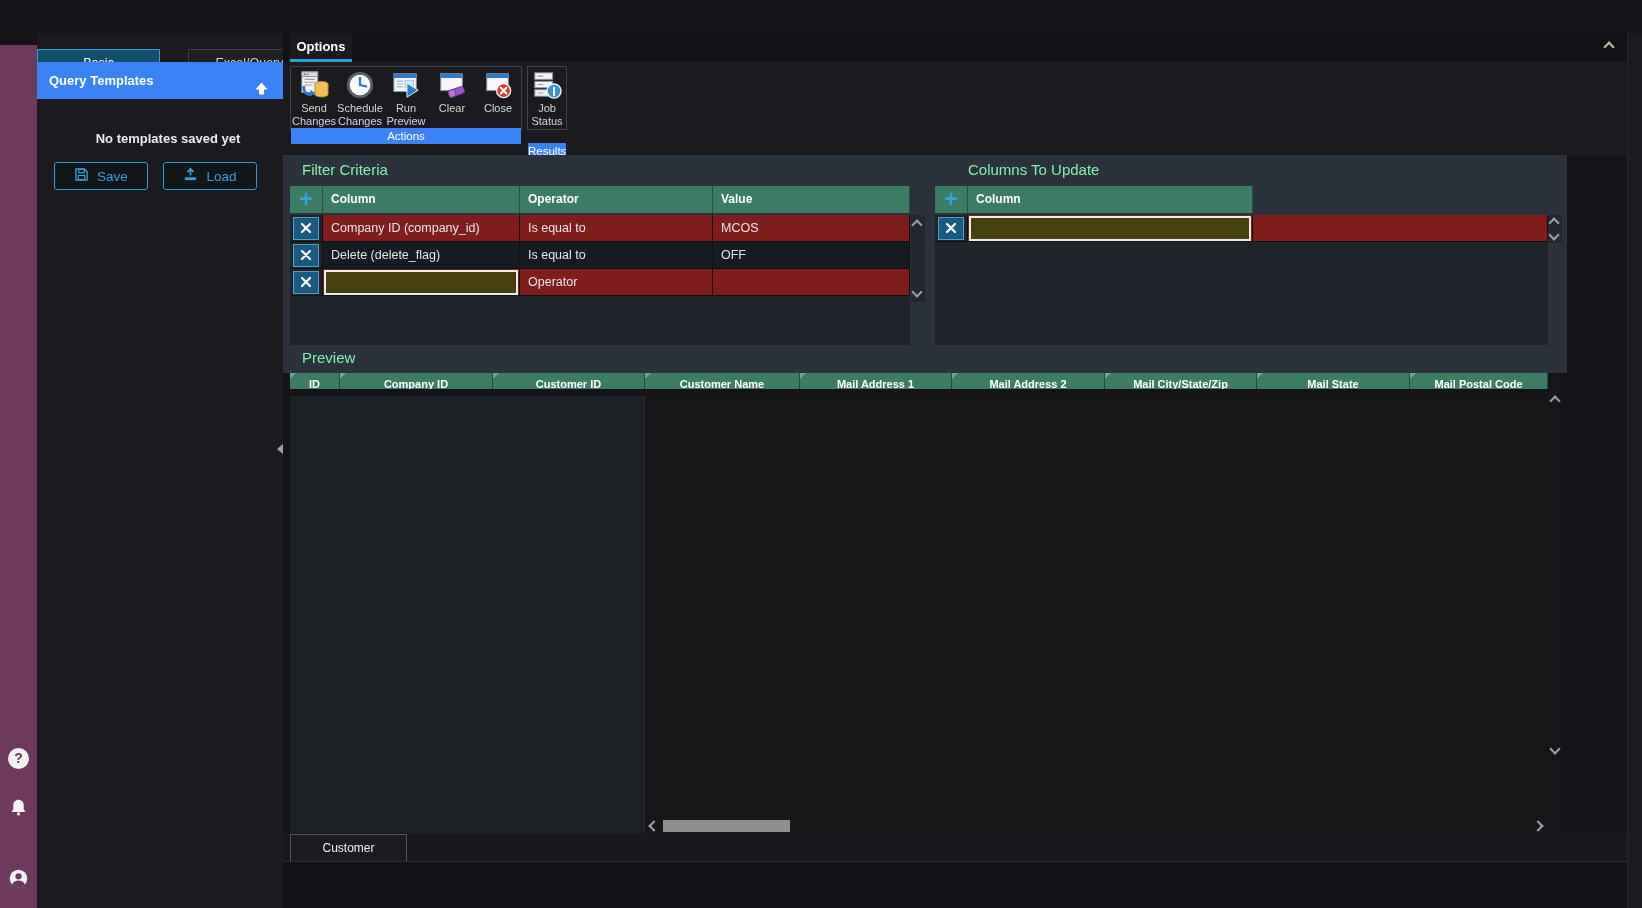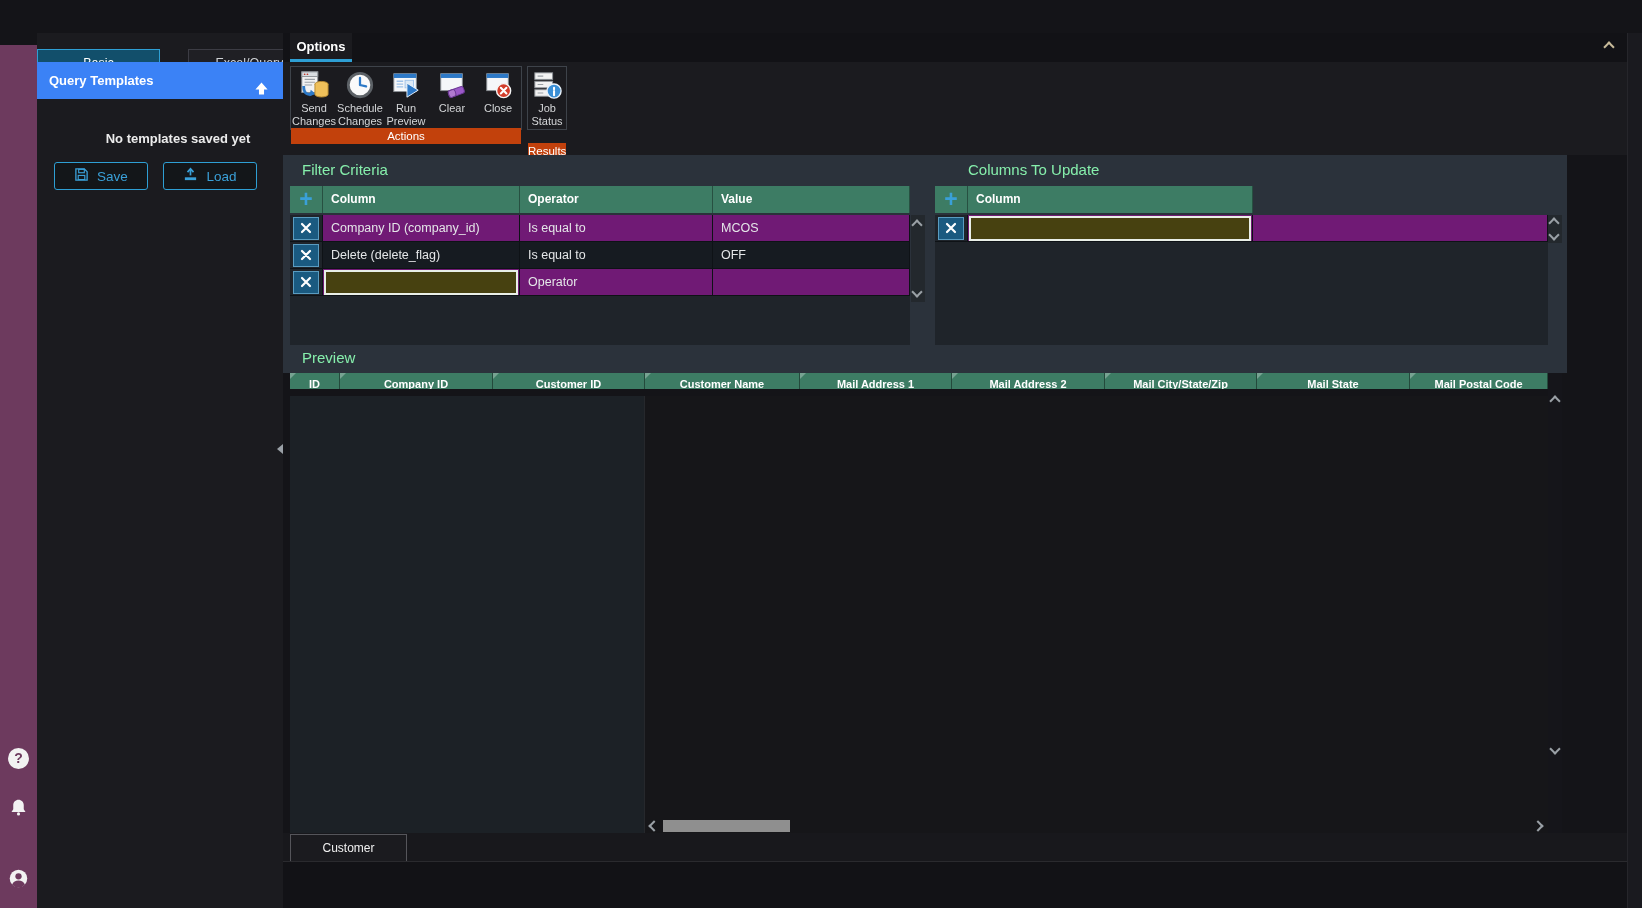--- a/index.html
+++ b/index.html
@@ -24,58 +24,58 @@
   #bell-icon { top:752px; }
   #user-icon { top:823px; }
 
   
   #sidebar { left:37px; top:33px; width:246px; height:875px; background:#1b1b1f; }
   .sidetab { position:absolute; top:16px; width:123px; height:29px; line-height:27px; text-align:center; font-size:12.5px; cursor:pointer; }
   #tab-basic { left:0; background:#124f6b; border:1px solid #2e9fd4; color:#fff; }
   #tab-excel { left:123px; background:#1f1f24; border:1px solid #3c3c44; color:#cfd2d6;margin-left:28px; }
   #qt-bar { position:absolute; left:0; top:29px; width:246px; height:37px; background:#3b82f6; color:#fff; font-weight:bold; font-size:13px; line-height:37px; padding-left:12px; cursor:pointer; }
   #qt-arrow { position:absolute; right:14px; top:11px; }
-  #qt-empty { position:absolute; left:18px; top:98px; width:246px; text-align:center; font-weight:bold; font-size:13px; color:#ececec; }
+  #qt-empty { position:absolute; left:8px; top:98px; width:246px; text-align:center; font-weight:bold; font-size:13px; color:#ececec; }
   .side-btn { position:absolute; top:129px; width:94px; height:28px; border:1px solid #2e9fd4; border-radius:3px;
     background:#131619; color:#3aa0d8; font-size:13.5px; display:flex; align-items:center; justify-content:center; gap:8px; cursor:pointer; }
   #save-btn { left:17px; } #load-btn { left:126px; }
   #collapse-tri { left:277px; top:444px; width:0; height:0; border-top:5px solid transparent; border-bottom:5px solid transparent; border-right:6px solid #9aa0a6; cursor:pointer; }
 
   
   #tabstrip { left:283px; top:33px; width:1359px; height:29px; background:#121216; }
   #options-tab { position:absolute; left:7px; top:0; width:62px; height:29px; background:#1b1b1f; color:#fff; font-weight:bold; font-size:13px; text-align:center; line-height:27px; cursor:pointer; }
   #options-tab::after { content:""; position:absolute; left:0; right:0; bottom:0; height:3px; background:#2e9fd4; }
   #ribbon-collapse { left:1605px; top:43px; }
   #ribbon { left:283px; top:62px; width:1359px; height:93px; background:#1b1b1f; }
   .rgroup { position:absolute; top:4px; height:64px; border:1px solid #3e434a; display:flex; flex-direction:column; }
   #grp-actions { left:7px; width:232px; } #grp-results { left:244px; width:40px;gap:15px; }
   .rbuttons { flex:1; display:flex; }
   .rbtn { width:46px; display:flex; flex-direction:column; align-items:center; padding-top:3px; cursor:pointer; }
   #grp-results .rbtn { width:38px; }
   .ricon { width:30px; height:30px; }
   .rlabel { font-size:11px; line-height:13px; color:#d4d6d8; text-align:center; margin-top:2px; }
-  .rgroup-bar { height:17px; background:#c2410c; color:#fff; font-size:11.5px; text-align:center; line-height:16px; }
+  .rgroup-bar { height:17px; background:#3b82f6; color:#fff; font-size:11.5px; text-align:center; line-height:16px; }
 
   
   #slate { left:283px; top:155px; width:1284px; height:218px; background:#2b323b; }
   .section-title { font-size:15px; color:#86efac; }
   #ft-title { left:302px; top:161px; } #ctu-title { left:968px; top:161px; } #pv-title { left:302px; top:349px; }
 
   .ghead { display:flex; height:27px; }
   .ghcell { background:#3d7c64; color:#fff; font-size:12px; font-weight:600; line-height:27px; padding-left:8px; border-right:1px solid rgba(0,0,0,.35); position:relative; cursor:pointer; }
   .ghcell.del { padding:0; display:flex; align-items:center; justify-content:center; }
   .plus { color:#3aa0d8; font-size:23px; font-weight:900; line-height:23px; cursor:pointer; }
 
   .w-del{width:33px;} .w-fc1{width:197px;} .w-fc2{width:193px;} .w-fc3{width:197px;}
   .w-uc1{width:285px;} .w-uc2{width:295px;}
 
   .body-well { background:#1f242a; }
   .grow { display:flex; height:27px; border-bottom:1px solid #0e1216; }
   .gcell { font-size:12.5px; color:#e4e6e8; line-height:26px; padding-left:8px; border-right:1px solid #0e1216; position:relative; cursor:default; }
-  .rowbg-a .gcell { background:#701a75; } .rowbg-b .gcell { background:#161b21; }
+  .rowbg-a .gcell { background:#7f1d1d; } .rowbg-b .gcell { background:#161b21; }
   .delcell { width:33px; background:transparent !important; display:flex; align-items:center; padding:0; }
   .xbtn { width:26px; height:23px; margin-left:3px; background:#1a5a80; border:1px solid #5a9cc0; display:flex; align-items:center; justify-content:center; cursor:pointer; }
   .focus-input { position:absolute; left:1px; top:1px; right:1px; bottom:1px; width:calc(100% - 2px); height:25px;
     background:#474110; border:2px solid #e9efe7; color:#fff; font-size:12.5px; padding:0 6px; outline:none; }
 
   .vstrip { background:#23282d; }
   .chev { width:8px; height:8px; border-top:2px solid #9aa0a6; border-left:2px solid #9aa0a6; position:absolute; }
   .chev.up{transform:rotate(45deg);} .chev.down{transform:rotate(225deg);}
   .chev.left{transform:rotate(-45deg);} .chev.right{transform:rotate(135deg);}
   .chev.tan{border-color:#c8bb9a;}

